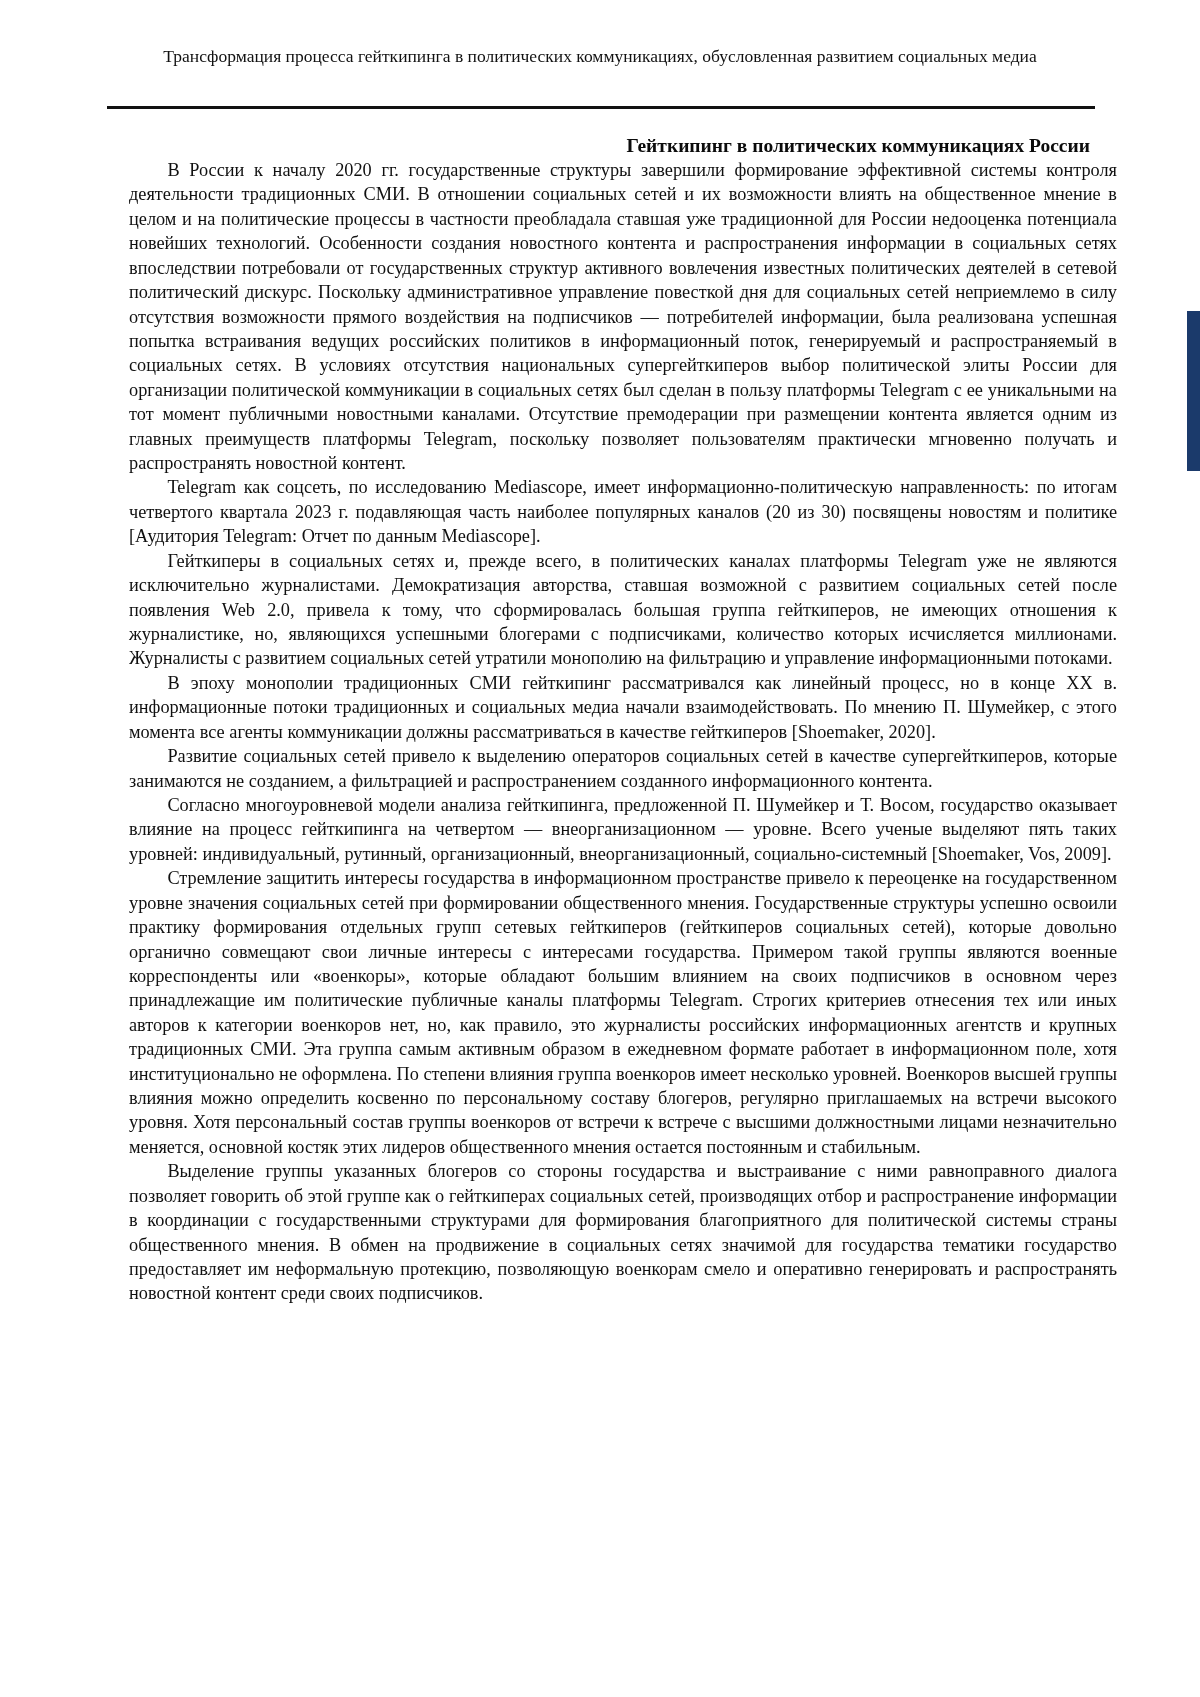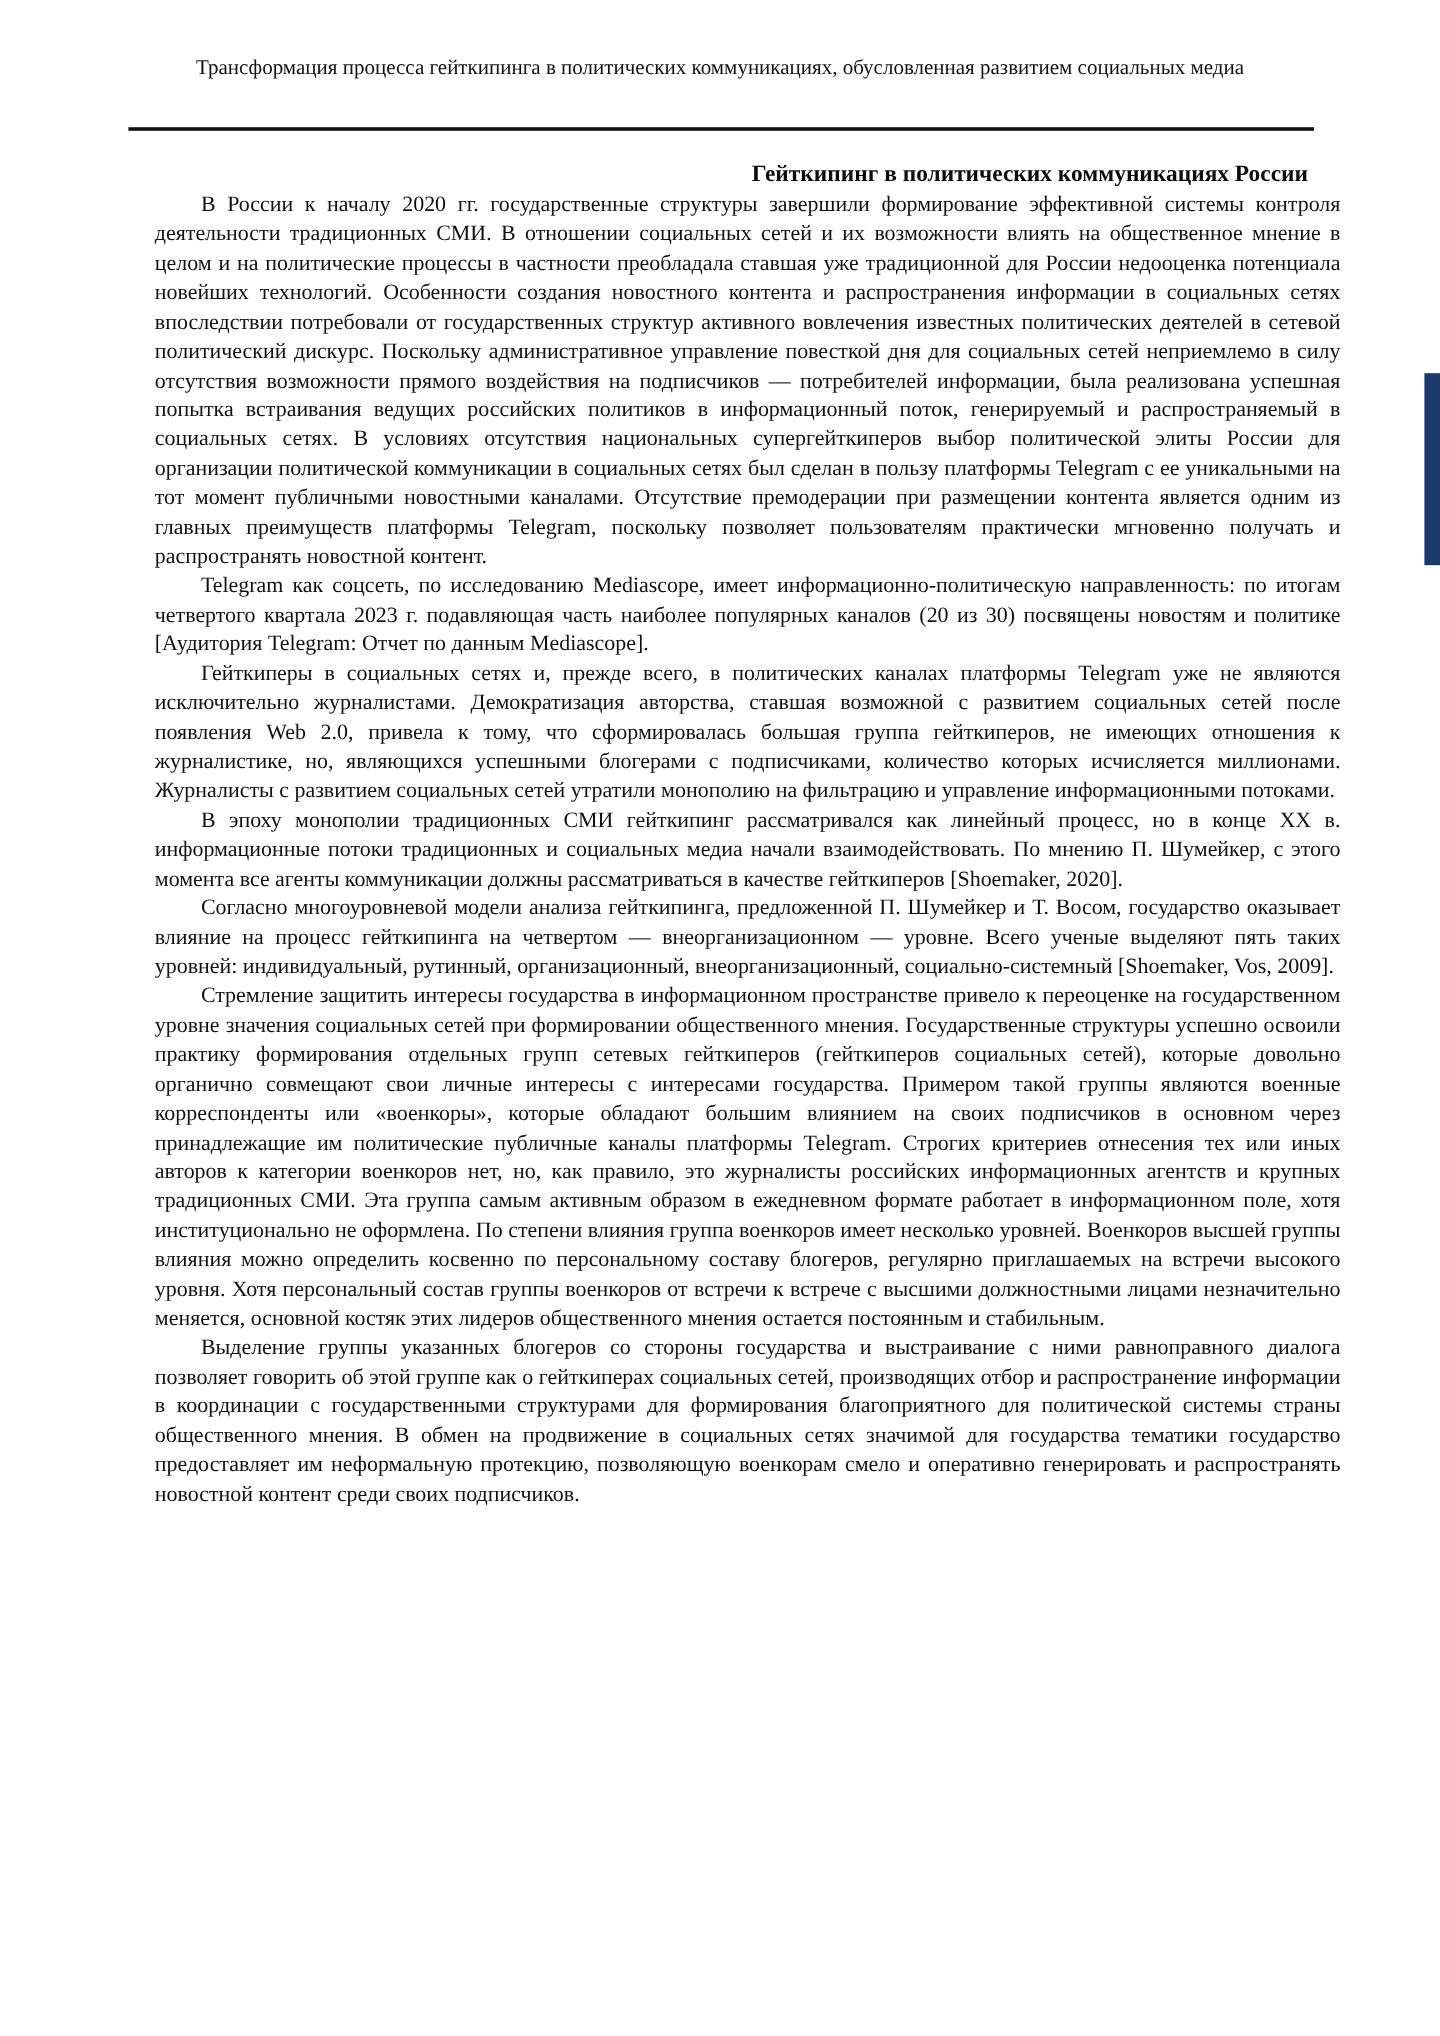--- a/index.html
+++ b/index.html
@@ -89,20 +89,21 @@
 
   <div class="head-rule"></div>
 
   <h1 class="section-title">Гейткипинг в политических коммуникациях России</h1>
 
   <div class="body-col">
     <p class="para">В России к началу 2020 гг. государственные структуры завершили формирование эффективной системы контроля деятельности традиционных СМИ. В отношении социальных сетей и их возможности влиять на общественное мнение в целом и на политические процессы в частности преобладала ставшая уже традиционной для России недооценка потенциала новейших технологий. Особенности создания новостного контента и распространения информации в социальных сетях впоследствии потребовали от государственных структур активного вовлечения известных политических деятелей в сетевой политический дискурс. Поскольку административное управление повесткой дня для социальных сетей неприемлемо в силу отсутствия возможности прямого воздействия на подписчиков — потребителей информации, была реализована успешная попытка встраивания ведущих российских политиков в информационный поток, генерируемый и распространяемый в социальных сетях. В условиях отсутствия национальных супергейткиперов выбор политической элиты России для организации политической коммуникации в социальных сетях был сделан в пользу платформы Telegram с ее уникальными на тот момент публичными новостными каналами. Отсутствие премодерации при размещении контента является одним из главных преимуществ платформы Telegram, поскольку позволяет пользователям практически мгновенно получать и распространять новостной контент.</p>
     <p class="para">Telegram как соцсеть, по исследованию Mediascope, имеет информационно-политическую направленность: по итогам четвертого квартала 2023 г. подавляющая часть наиболее популярных каналов (20 из 30) посвящены новостям и политике [Аудитория Telegram: Отчет по данным Mediascope].</p>
     <p class="para">Гейткиперы в социальных сетях и, прежде всего, в политических каналах платформы Telegram уже не являются исключительно журналистами. Демократизация авторства, ставшая возможной с развитием социальных сетей после появления Web 2.0, привела к тому, что сформировалась большая группа гейткиперов, не имеющих отношения к журналистике, но, являющихся успешными блогерами с подписчиками, количество которых исчисляется миллионами. Журналисты с развитием социальных сетей утратили монополию на фильтрацию и управление информационными потоками.</p>
     <p class="para">В эпоху монополии традиционных СМИ гейткипинг рассматривался как линейный процесс, но в конце XX в. информационные потоки традиционных и социальных медиа начали взаимодействовать. По мнению П. Шумейкер, с этого момента все агенты коммуникации должны рассматриваться в качестве гейткиперов [Shoemaker, 2020].</p>
+    <p class="para">Развитие социальных сетей привело к выделению операторов социальных сетей в качестве супергейткиперов, которые занимаются не созданием, а фильтрацией и распространением созданного информационного контента.</p>
     <p class="para">Согласно многоуровневой модели анализа гейткипинга, предложенной П. Шумейкер и Т. Восом, государство оказывает влияние на процесс гейткипинга на четвертом — внеорганизационном — уровне. Всего ученые выделяют пять таких уровней: индивидуальный, рутинный, организационный, внеорганизационный, социально-системный [Shoemaker, Vos, 2009].</p>
     <p class="para">Стремление защитить интересы государства в информационном пространстве привело к переоценке на государственном уровне значения социальных сетей при формировании общественного мнения. Государственные структуры успешно освоили практику формирования отдельных групп сетевых гейткиперов (гейткиперов социальных сетей), которые довольно органично совмещают свои личные интересы с интересами государства. Примером такой группы являются военные корреспонденты или «военкоры», которые обладают большим влиянием на своих подписчиков в основном через принадлежащие им политические публичные каналы платформы Telegram. Строгих критериев отнесения тех или иных авторов к категории военкоров нет, но, как правило, это журналисты российских информационных агентств и крупных традиционных СМИ. Эта группа самым активным образом в ежедневном формате работает в информационном поле, хотя институционально не оформлена. По степени влияния группа военкоров имеет несколько уровней. Военкоров высшей группы влияния можно определить косвенно по персональному составу блогеров, регулярно приглашаемых на встречи высокого уровня. Хотя персональный состав группы военкоров от встречи к встрече с высшими должностными лицами незначительно меняется, основной костяк этих лидеров общественного мнения остается постоянным и стабильным.</p>
     <p class="para">Выделение группы указанных блогеров со стороны государства и выстраивание с ними равноправного диалога позволяет говорить об этой группе как о гейткиперах социальных сетей, производящих отбор и распространение информации в координации с государственными структурами для формирования благоприятного для политической системы страны общественного мнения. В обмен на продвижение в социальных сетях значимой для государства тематики государство предоставляет им неформальную протекцию, позволяющую военкорам смело и оперативно генерировать и распространять новостной контент среди своих подписчиков.</p>
   </div>
 
   <div class="side-tab" style="background: rgb(27, 58, 107);"></div>
 
   <div class="folio">43</div>
 
 </div>

